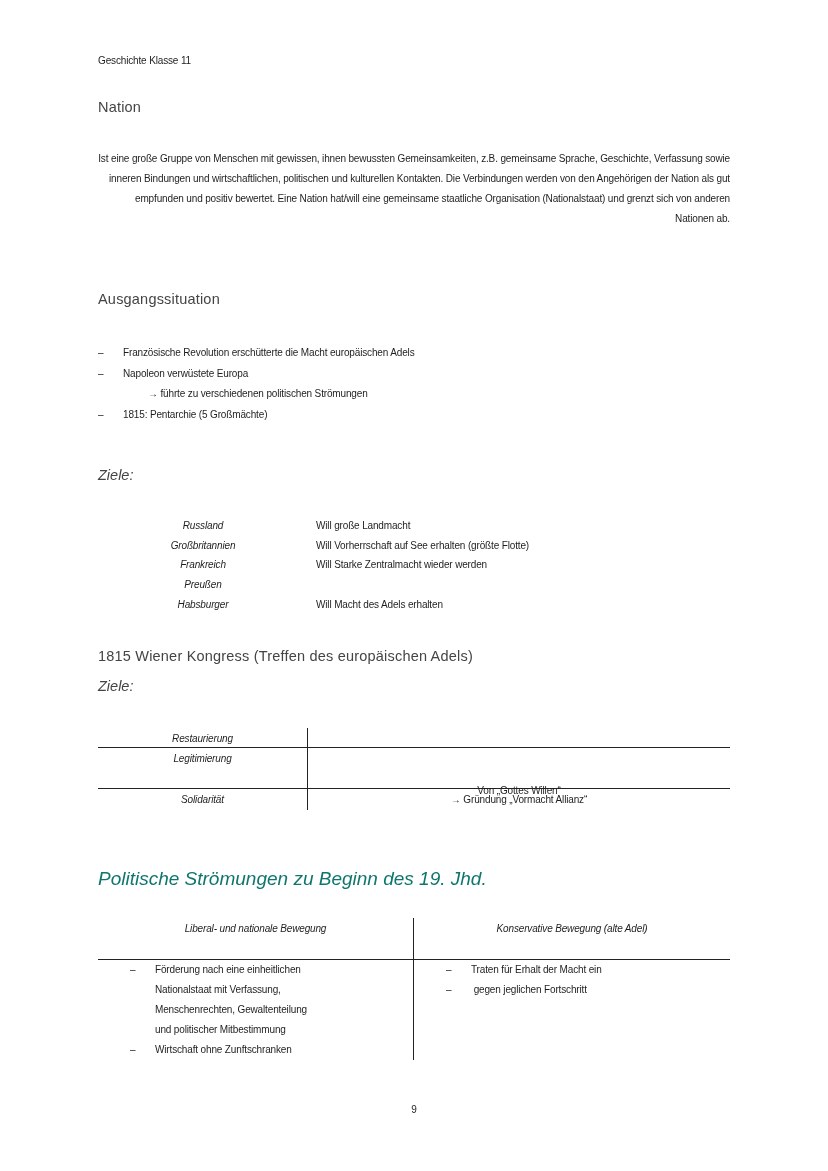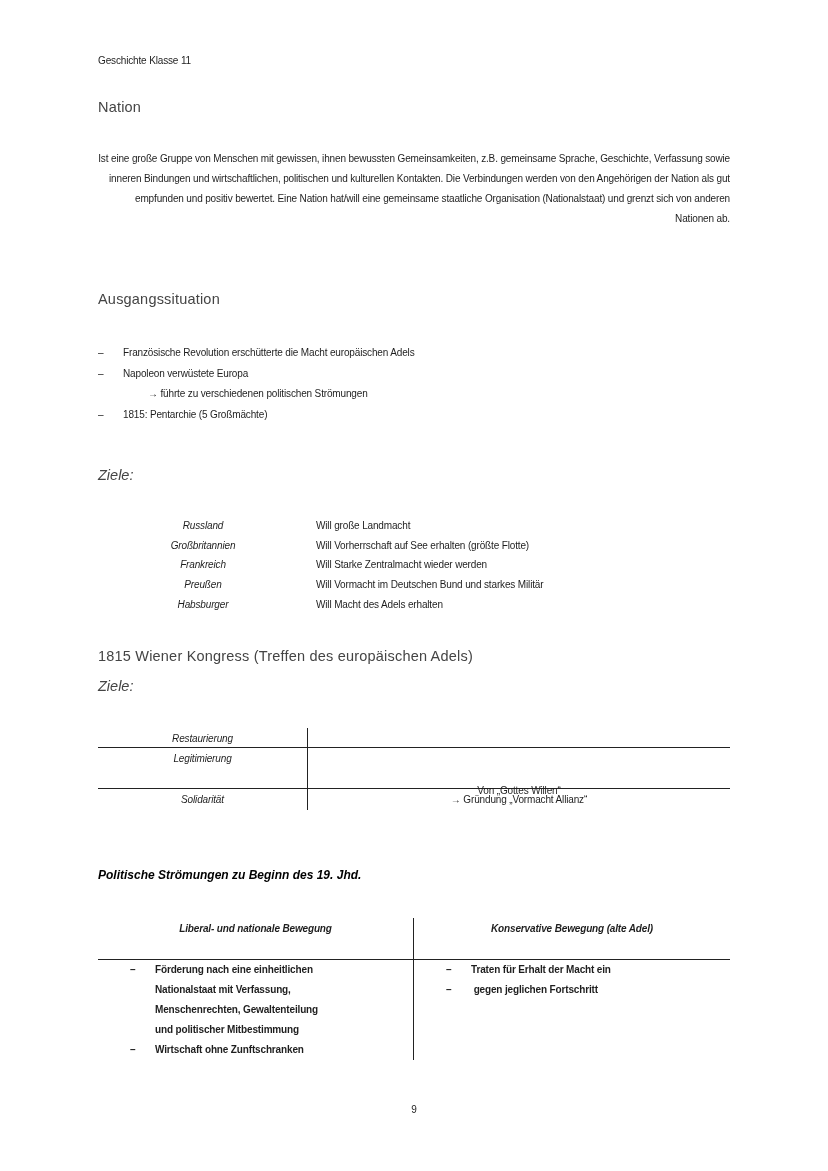--- a/index.html
+++ b/index.html
@@ -22,22 +22,22 @@
   .goals { left: 98px; top: 516px; width: 620px; }
   .goal-row { position: relative; height: 19.7px; }
   .goal-row .country { position: absolute; left: 0; width: 210px; text-align: center; font-style: italic; }
   .goal-row .goal { position: absolute; left: 218px; }
   .h-wiener { left: 98px; top: 648px; }
   .ziele2 { left: 98px; top: 678px; font-size: 14.5px; color: #444; }
   .tbl1 { left: 98px; top: 728px; width: 632px; height: 82px; }
   .vline { position: absolute; background: #222; width: 1px; }
   .hline { position: absolute; background: #222; height: 1px; }
   .cell { position: absolute; text-align: center; }
-  .h-polit { left: 98px; top: 868px; font-size: 12px; color: #000000; font-weight: bold; }
-  .tbl2 { left: 98px; top: 918px; width: 632px; height: 142px; font-weight: bold; }
+  .h-polit { left: 98px; top: 868px; font-size: 19px; color: #0f766e; }
+  .tbl2 { left: 98px; top: 918px; width: 632px; height: 142px; }
   .col-head { position: absolute; top: 1px; text-align: center; font-style: italic; }
   .li { position: relative; }
   .li .dash { position: absolute; left: 0; }
   .page-num { left: 0; width: 828px; top: 1100px; text-align: center; }
 </style>
 </head>
 <body>
 
 <div class="abs txt doc-header">Geschichte Klasse 11</div>
 
@@ -72,21 +72,20 @@
   <div class="goal-row">
     <span class="country">Großbritannien</span>
     <span class="goal">Will Vorherrschaft auf See erhalten (größte Flotte)</span>
   </div>
   <div class="goal-row">
     <span class="country">Frankreich</span>
     <span class="goal">Will Starke Zentralmacht wieder werden</span>
   </div>
   <div class="goal-row">
     <span class="country">Preußen</span>
-    <span class="goal">Will Vormacht im Deutschen Bund und starkes Militär</span>
   </div>
   <div class="goal-row">
     <span class="country">Habsburger</span>
     <span class="goal">Will Macht des Adels erhalten</span>
   </div>
 </div>
 
 <div class="abs heading h-wiener">1815 Wiener Kongress (Treffen des europäischen Adels)</div>
 <div class="abs it ziele2">Ziele:</div>
 

